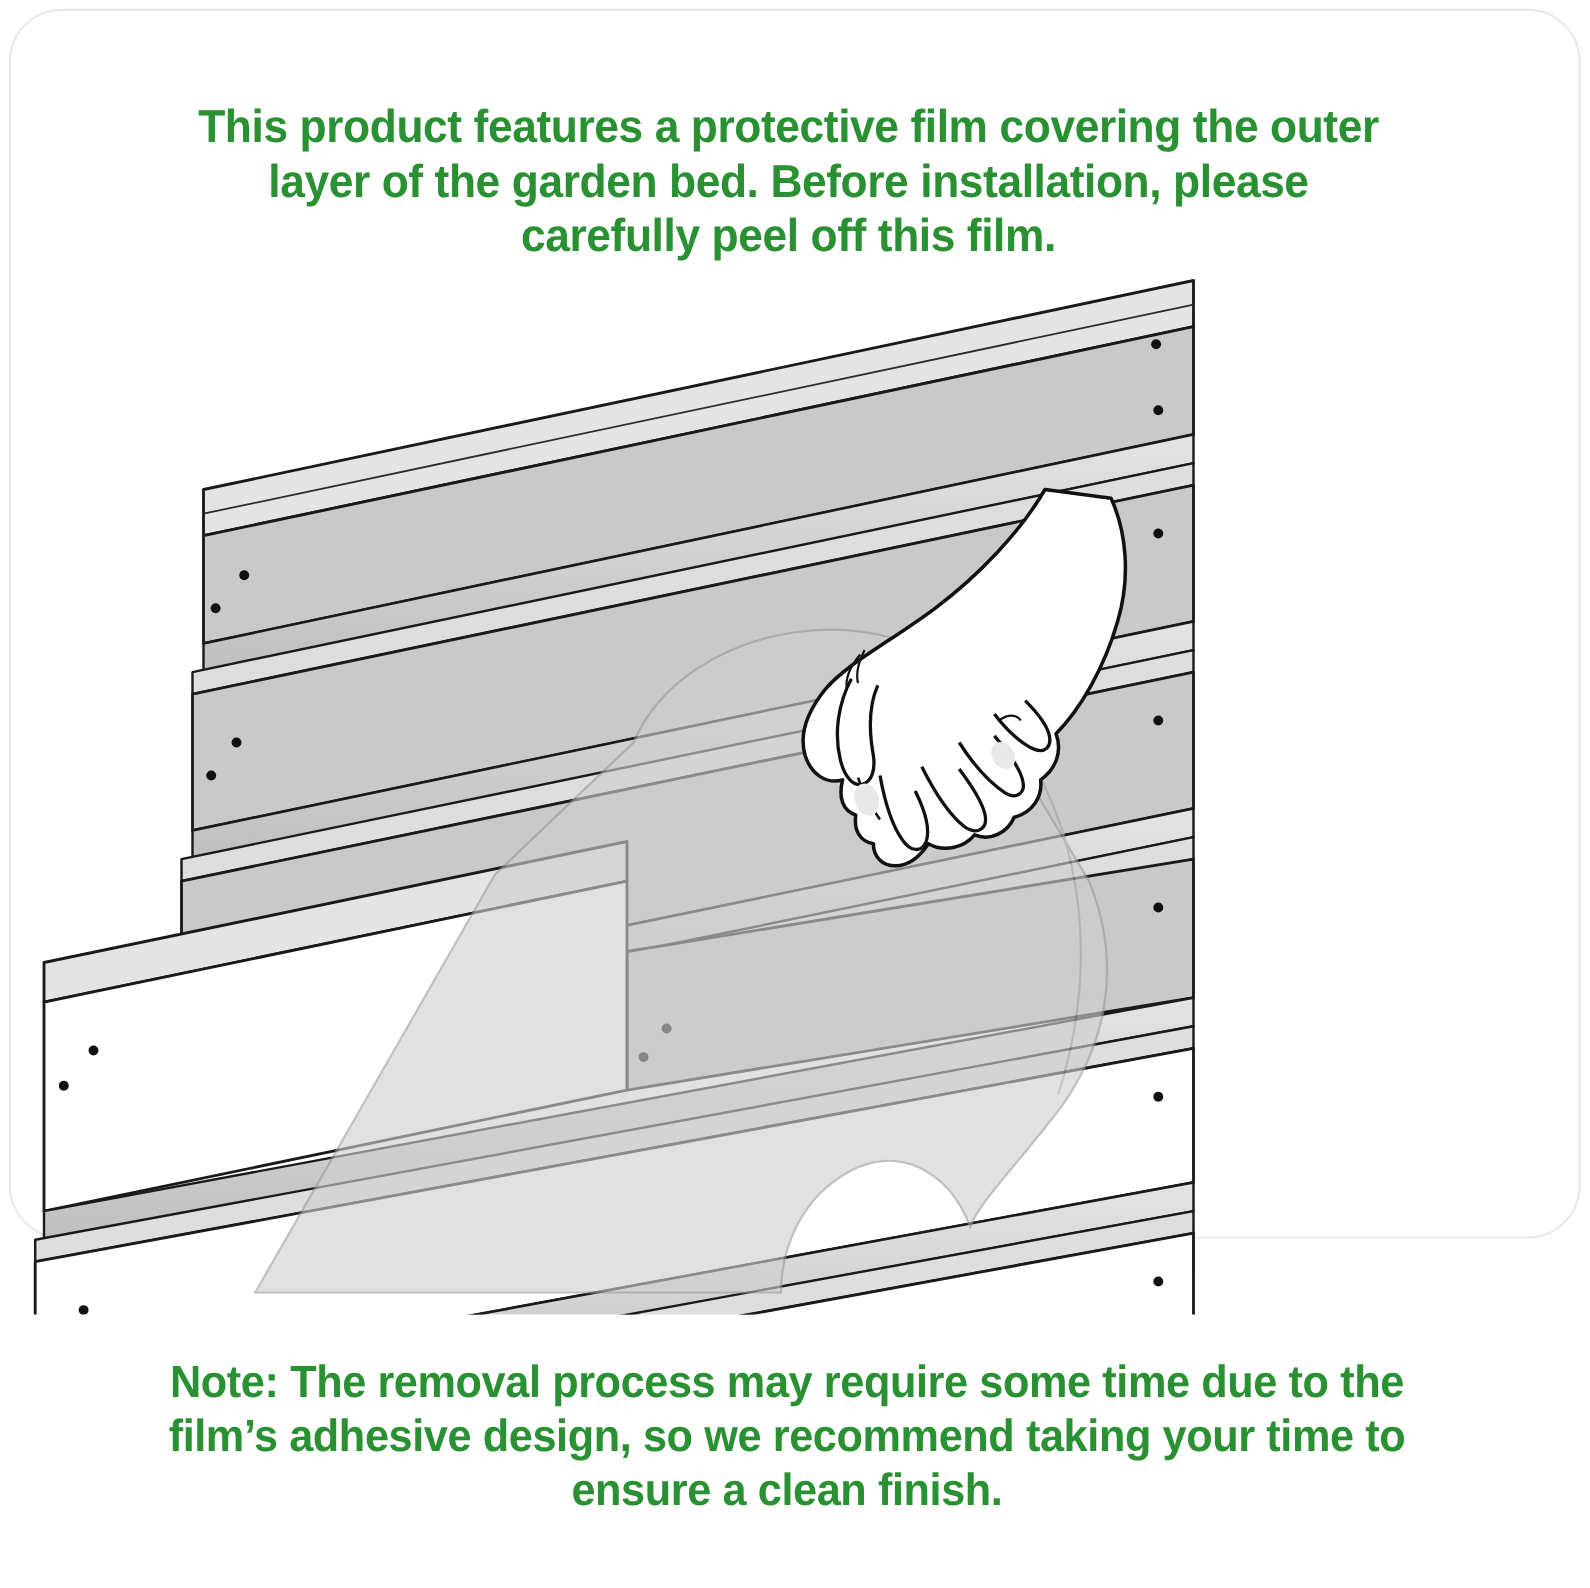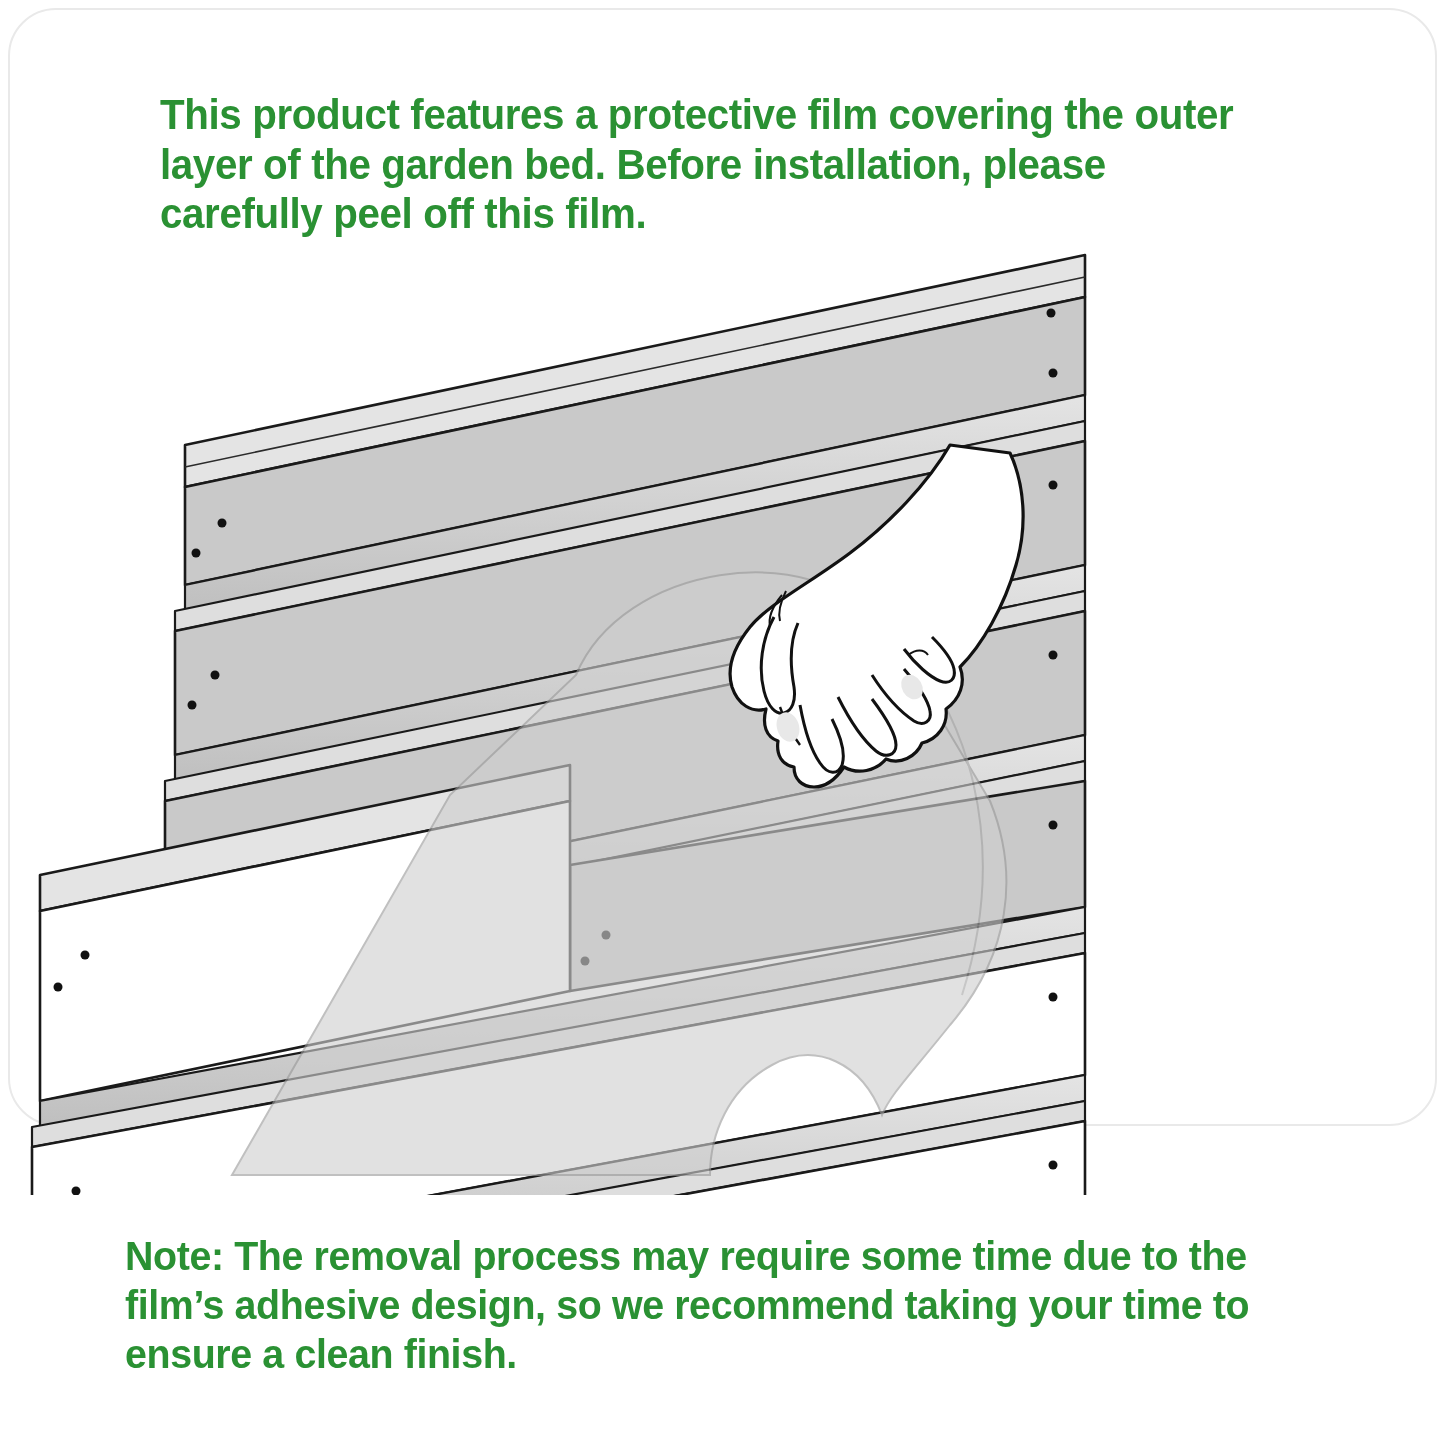--- a/index.html
+++ b/index.html
@@ -21,20 +21,21 @@
   .card {
     position: absolute;
     left: 8px;
     top: 8px;
     width: 1429px;
     height: 1118px;
     background: #ffffff;
     border: 2px solid #e9e9e9;
     border-radius: 48px;
     box-sizing: border-box;
+    text-align: center;
   }
   .headline {
     position: absolute;
     left: 150px;
     top: 80px;
     width: 1160px;
     color: #2a9133;
     font-family: "Liberation Sans", sans-serif;
     font-size: 42px;
     font-weight: bold;

